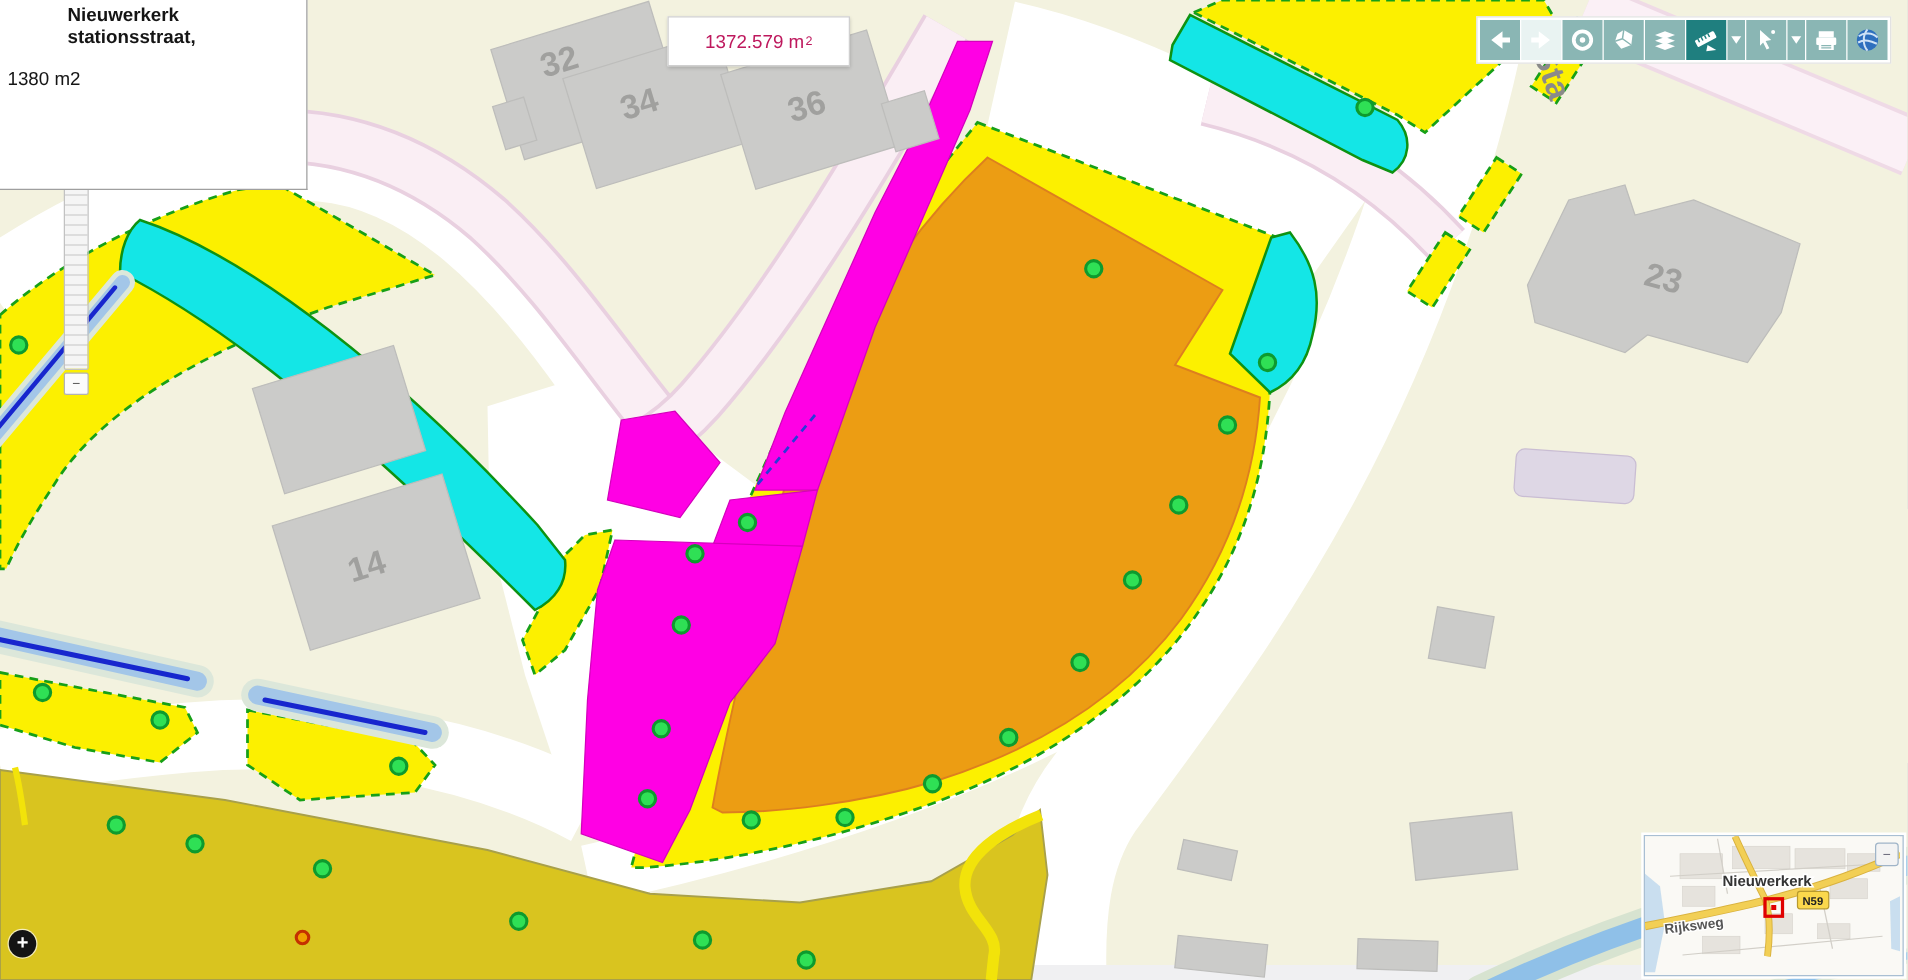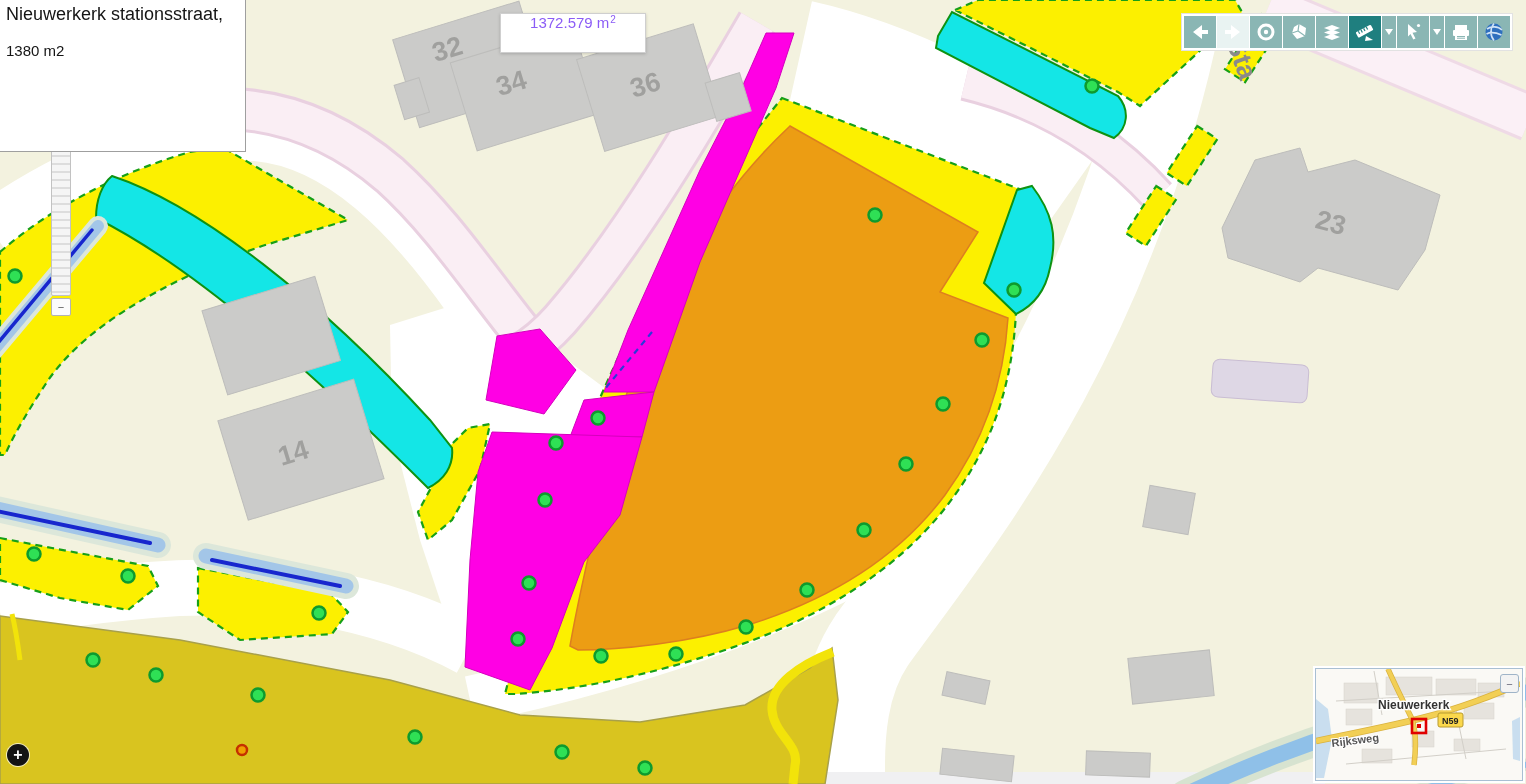--- a/index.html
+++ b/index.html
@@ -3,26 +3,26 @@
 <meta charset="utf-8">
 <style>
   html,body{margin:0;padding:0;background:#ddd;}
   #app{position:relative;width:1526px;height:784px;overflow:hidden;background:#F3F2DF;
        font-family:"Liberation Sans",sans-serif;}
   #mapsvg{position:absolute;left:0;top:0;}
   
   .info-panel{position:absolute;left:0;top:0;width:246px;height:152px;background:#fff;
       border-right:1px solid #9f9f9f;border-bottom:1px solid #9f9f9f;box-sizing:border-box;
       padding:4px 6px;z-index:30;}
-  .info-panel .l1{font-size:18px;font-weight:normal;color:#151515;}
+  .info-panel .l1{font-size:15px;font-weight:bold;color:#151515;margin-left:48px;}
   .info-panel .l2{font-size:15px;font-weight:normal;color:#151515;margin-top:17px;}
   
-  .measure-box{position:absolute;left:500px;top:13px;width:144px;height:38px;background:#fff;
-      border:1px solid #cfcfcf;box-shadow:0 1px 3px rgba(0,0,0,.18);display:flex;
-      justify-content:center;font-size:15px;color:#8b5cf6;z-index:30;}
+  .measure-box{position:absolute;left:534px;top:13px;width:144px;height:38px;background:#fff;
+      border:1px solid #cfcfcf;box-shadow:0 1px 3px rgba(0,0,0,.18);display:flex;align-items:center;
+      justify-content:center;font-size:15px;color:#be185d;z-index:30;}
   .measure-box sup{font-size:10px;margin-left:1px;}
   
   .toolbar{position:absolute;left:1181px;top:13px;height:38px;background:#fff;border:1px solid #e2e2e2;
       box-sizing:border-box;display:flex;align-items:center;padding:2px;gap:1px;z-index:30;}
   .tb-btn{width:32px;height:32px;background:#8AB6B4;display:flex;align-items:center;justify-content:center;cursor:pointer;}
   .tb-btn.disabled{background:#E9F3F2;}
   .tb-btn.active{background:#1F7F7F;}
   .tb-caret{width:14px;height:32px;background:#8AB6B4;display:flex;align-items:center;justify-content:center;cursor:pointer;}
   
   .zoom-slider{position:absolute;left:51px;top:148px;width:20px;z-index:20;}

